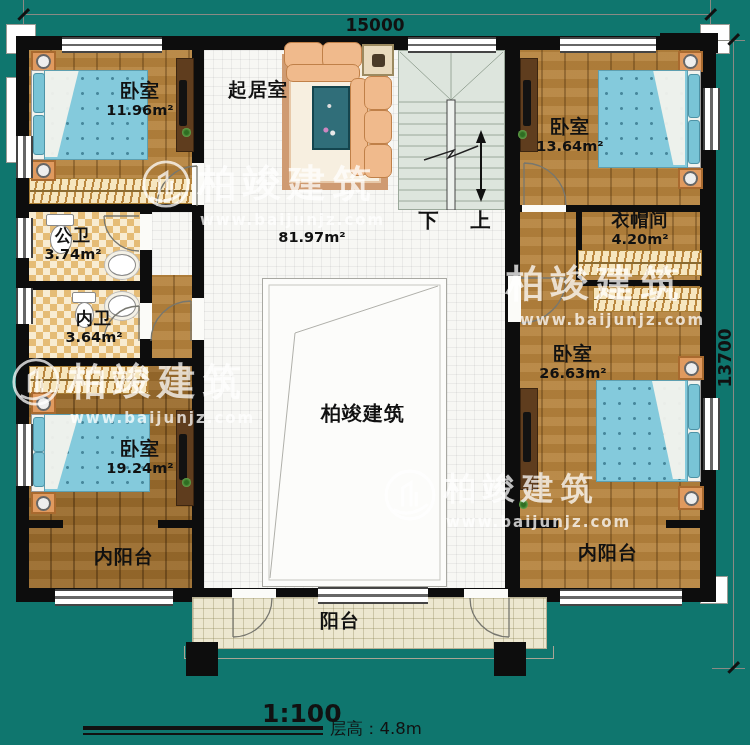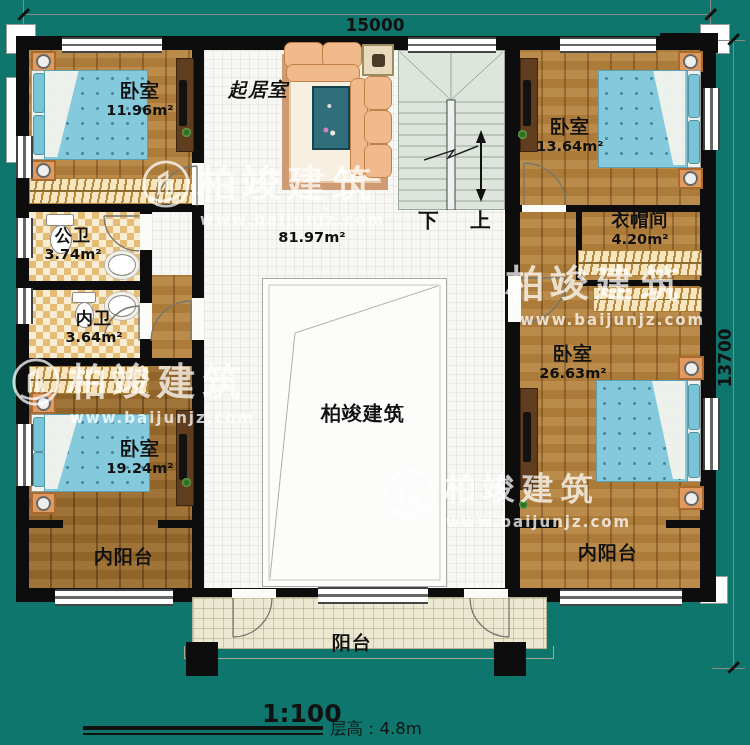--- a/index.html
+++ b/index.html
@@ -312,21 +312,21 @@
       <path d="M11 41 Q27 50 44 36" fill="none" stroke="rgba(255,255,255,.75)" stroke-width="3"></path>
     </svg>
     <div class="brand" style="margin-left:62px;font-size:32px;">柏竣建筑</div>
     <div class="url" style="margin-left:64px;">www.baijunjz.com</div>
   </div>
 
   <div class="rlabel" style="left:140px;top:99px;">
     <div class="rname">卧室</div>
     <div class="rarea">11.96m²</div>
   </div>
-  <div class="rlabel" style="left:258px;top:90px;font-style:italic;">
+  <div class="rlabel" style="left:258px;top:90px;">
     <div class="rname">起居室</div>
   </div>
   <div class="rlabel" style="left:312px;top:237px;">
     <div class="rarea">81.97m²</div>
   </div>
   <div class="rlabel" style="left:570px;top:135px;">
     <div class="rname">卧室</div>
     <div class="rarea">13.64m²</div>
   </div>
   <div class="rlabel" style="left:640px;top:229px;">
@@ -351,21 +351,21 @@
   <div class="rlabel" style="left:573px;top:362px;">
     <div class="rname">卧室</div>
     <div class="rarea">26.63m²</div>
   </div>
   <div class="rlabel" style="left:124px;top:557px;">
     <div class="rname">内阳台</div>
   </div>
   <div class="rlabel" style="left:608px;top:553px;">
     <div class="rname">内阳台</div>
   </div>
-  <div class="rlabel" style="left:352px;top:621px;margin-top:22px;">
+  <div class="rlabel" style="left:340px;top:621px;">
     <div class="rname">阳台</div>
   </div>
   <div class="rlabel" style="left:429px;top:220px;">
     <div class="rname biglab">下</div>
   </div>
   <div class="rlabel" style="left:481px;top:220px;">
     <div class="rname biglab">上</div>
   </div>
 
   <div class="abs tb-scale" style="left:262px;top:699px;font-weight:bold;">1:100</div>

